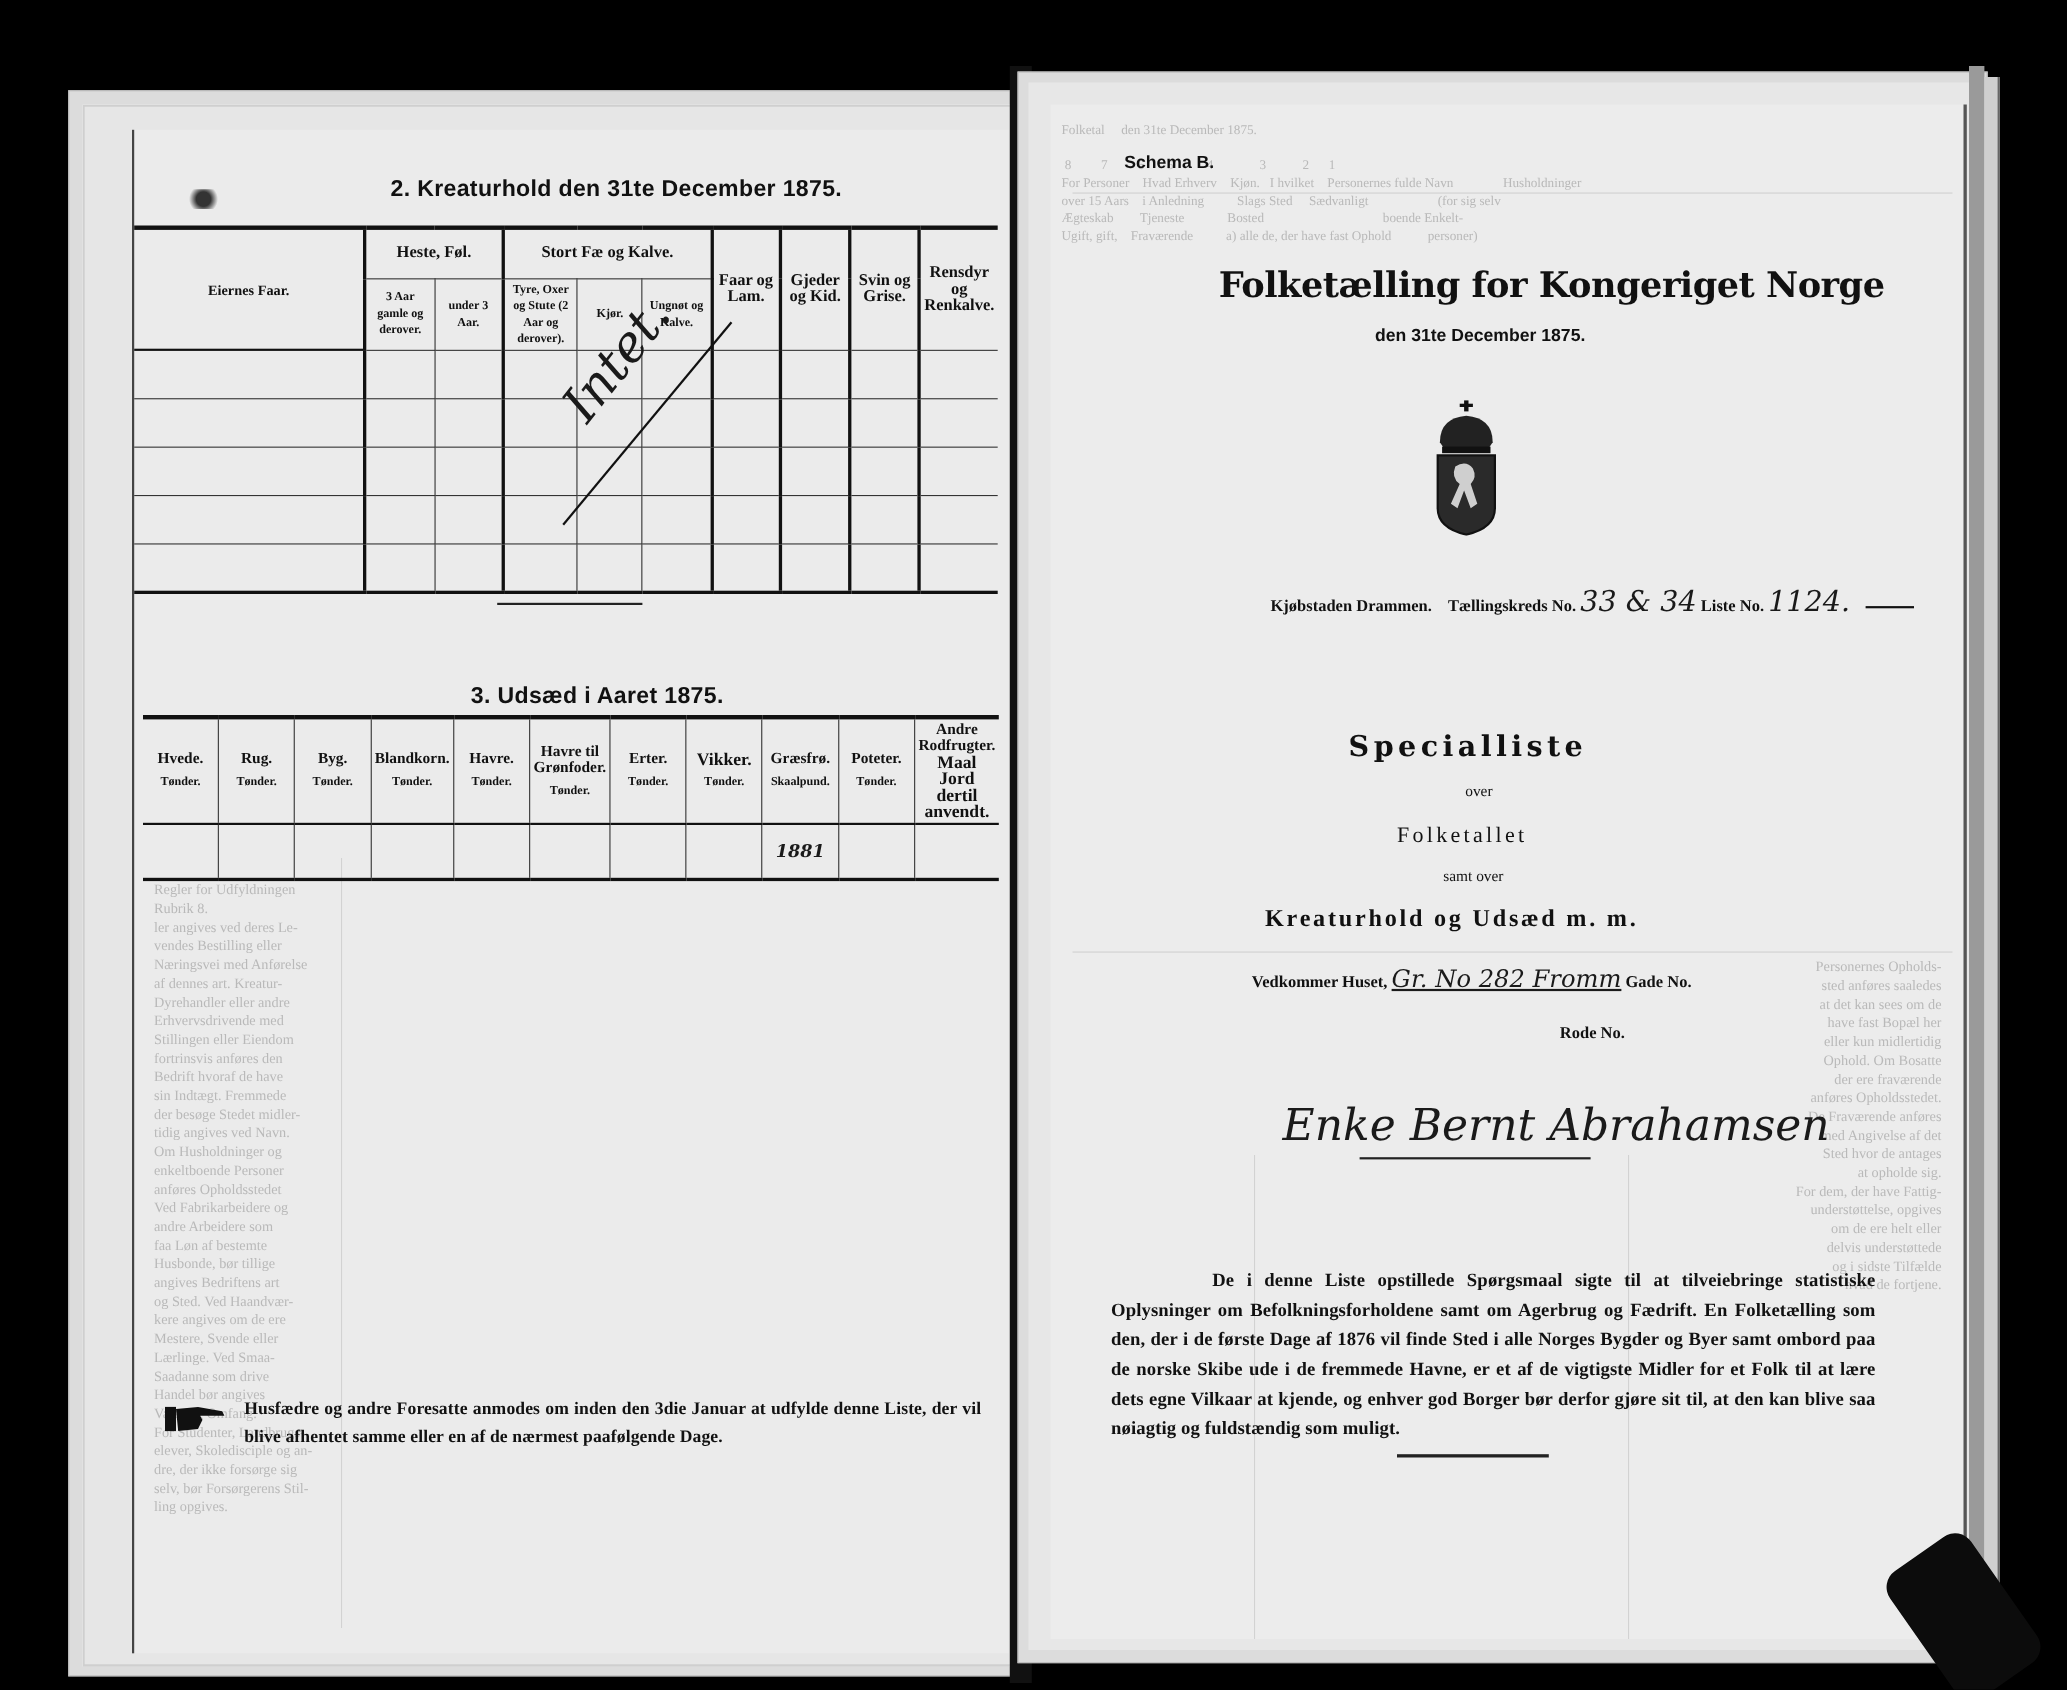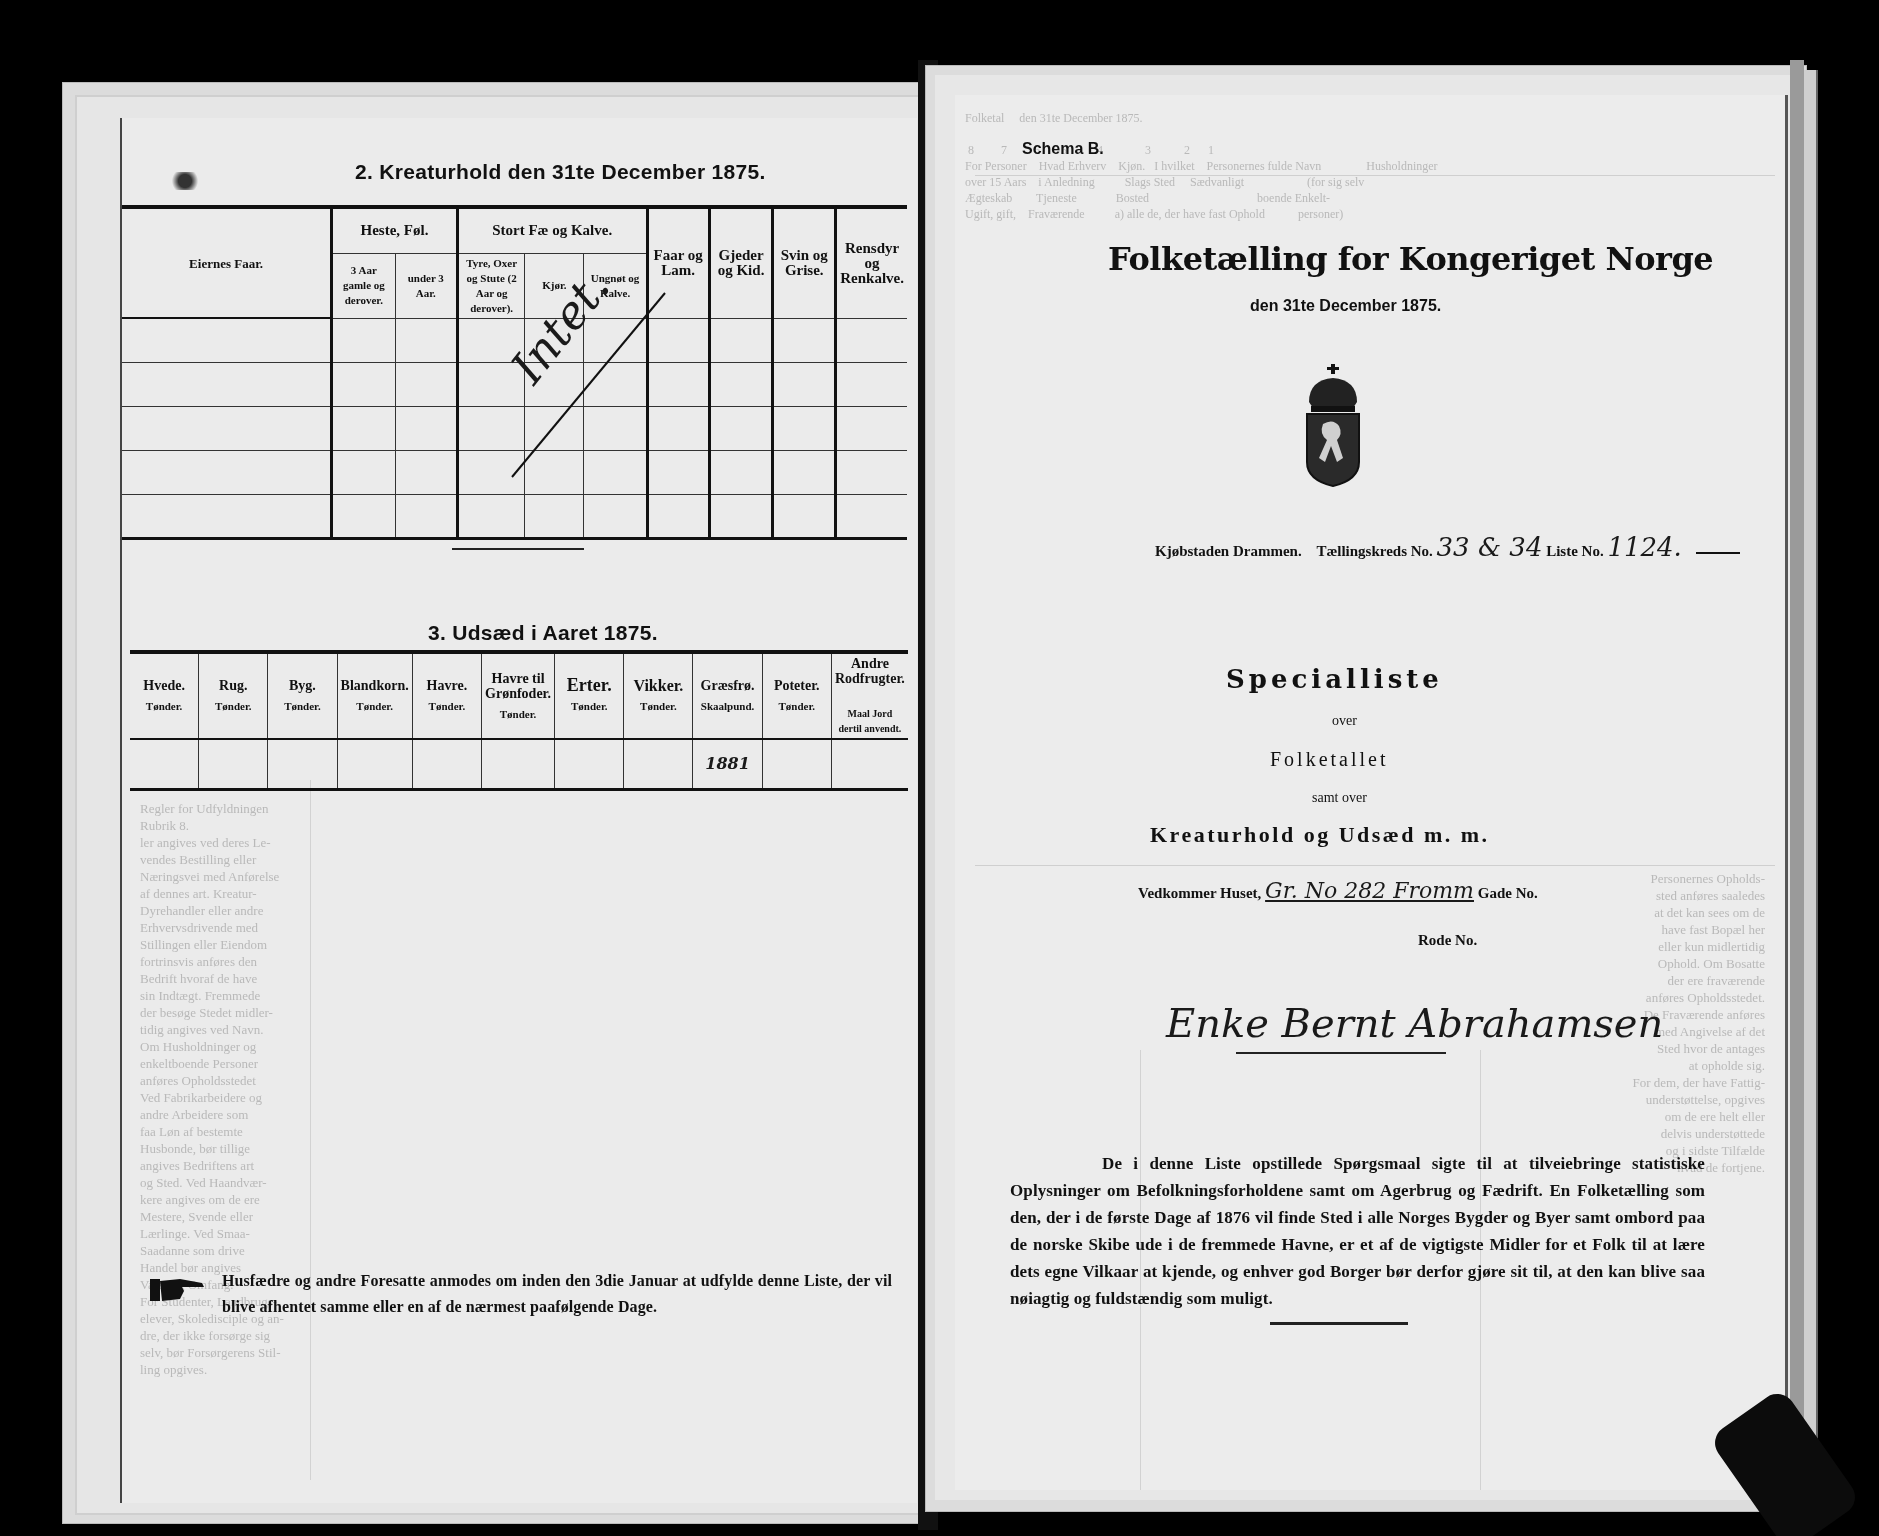--- a/index.html
+++ b/index.html
@@ -182,38 +182,38 @@
         </td>
     <td class="thick-top" style="width:62px;">
           <div class="hdr" style="font-size:14px;">Havre.</div>
           <div class="sub" style="margin-top:6px;">Tønder.</div>
         </td>
     <td class="thick-top" style="width:62px;">
           <div class="hdr" style="font-size:14px;">Havre til Grønfoder.</div>
           <div class="sub" style="margin-top:6px;">Tønder.</div>
         </td>
     <td class="thick-top" style="width:62px;">
-          <div class="hdr" style="font-size:18px;">Erter.</div>
+          <div class="hdr" style="font-size:14px;">Erter.</div>
           <div class="sub" style="margin-top:6px;">Tønder.</div>
         </td>
     <td class="thick-top" style="width:62px;">
           <div class="hdr" style="font-size:16px;">Vikker.</div>
           <div class="sub" style="margin-top:6px;">Tønder.</div>
         </td>
     <td class="thick-top" style="width:62px;">
           <div class="hdr" style="font-size:14px;">Græsfrø.</div>
           <div class="sub" style="margin-top:6px;">Skaalpund.</div>
         </td>
     <td class="thick-top" style="width:62px;">
           <div class="hdr" style="font-size:14px;">Poteter.</div>
           <div class="sub" style="margin-top:6px;">Tønder.</div>
         </td>
     <td class="thick-top" style="width:66px;border-right:none;">
           <div class="hdr" style="font-size:14px;">Andre Rodfrugter.</div>
-          <div class="sub" style="margin-top:20px;font-size:10px;">Maal Jord dertil anvendt.</div>
+          <div class="sub" style="margin-top:0;font-size:16px;">Maal Jord dertil anvendt.</div>
         </td>
   </tr>
   <tr style="height:50px;">
     <td class="thick-bottom" style="border-left:none;border-top:2px solid #111;"></td>
         <td class="thick-bottom" style="border-top:2px solid #111;"></td>
         <td class="thick-bottom" style="border-top:2px solid #111;"></td>
         <td class="thick-bottom" style="border-top:2px solid #111;"></td>
         <td class="thick-bottom" style="border-top:2px solid #111;"></td>
         <td class="thick-bottom" style="border-top:2px solid #111;"></td>
         <td class="thick-bottom" style="border-top:2px solid #111;"></td>

